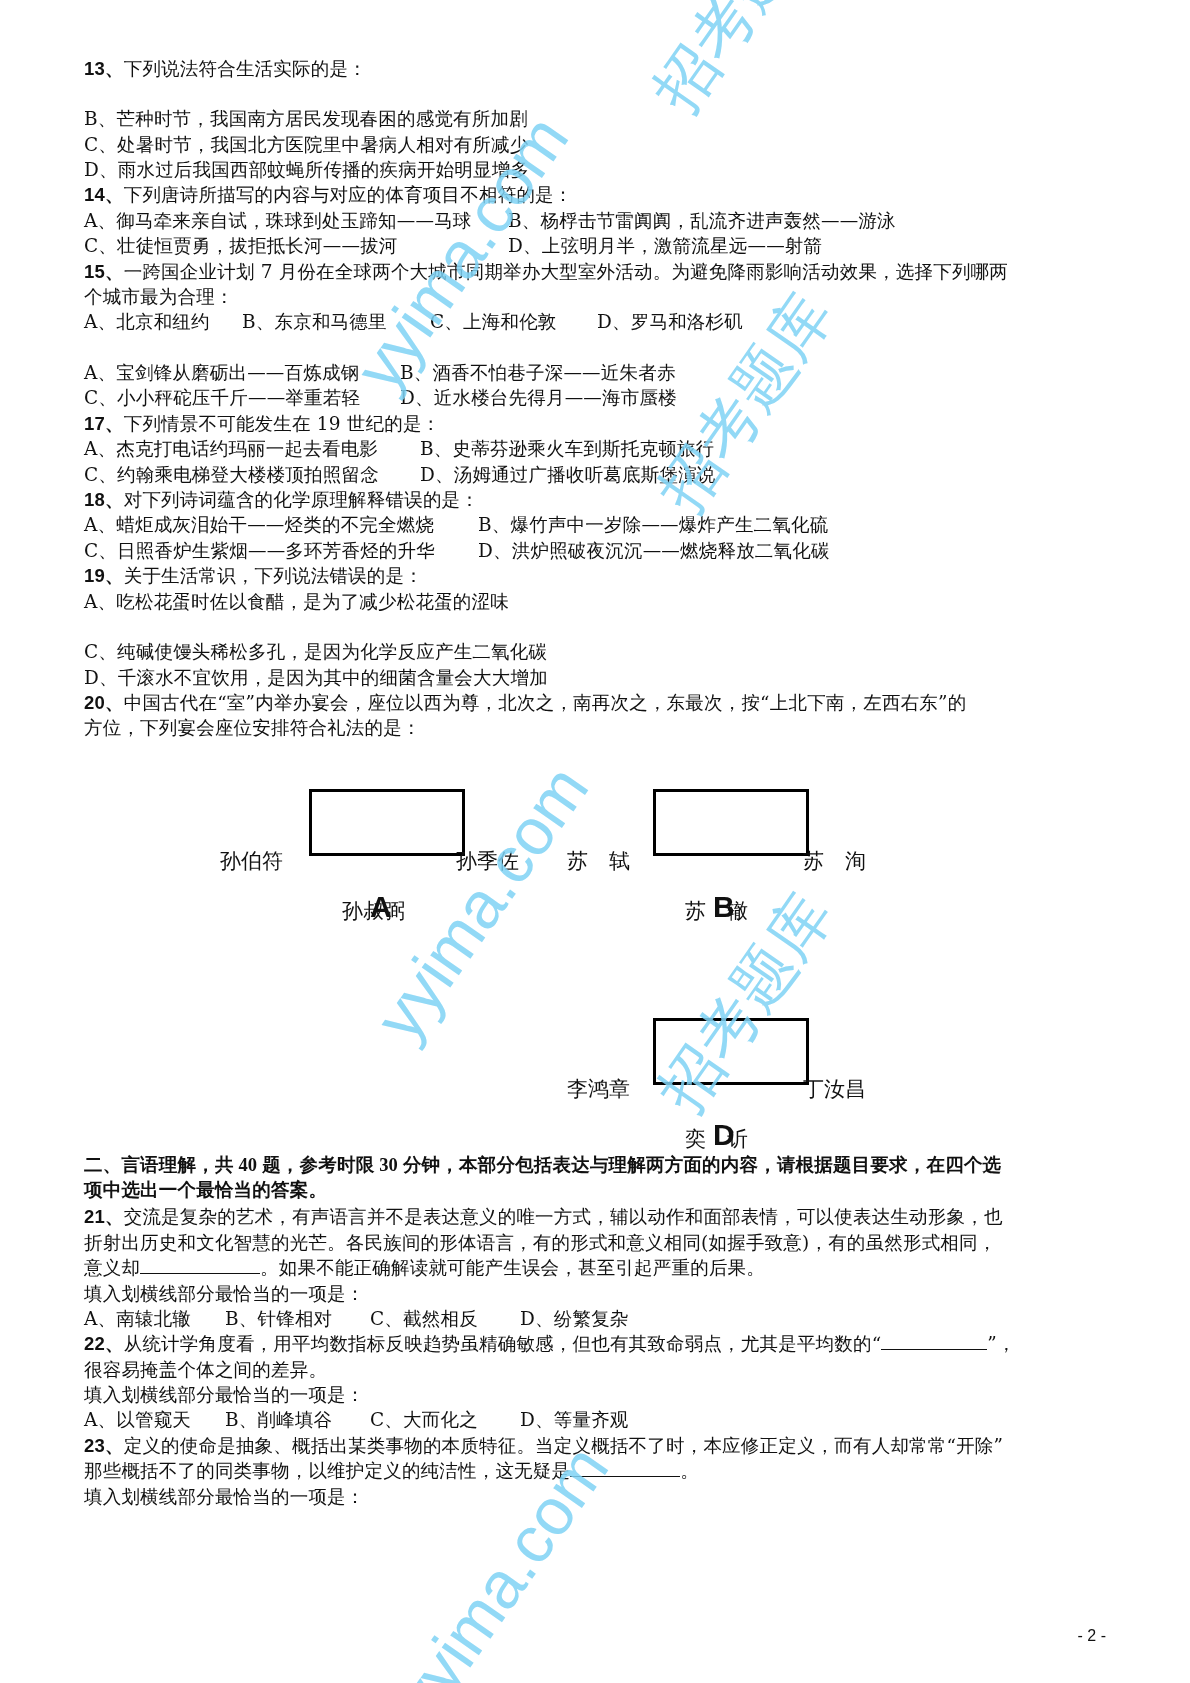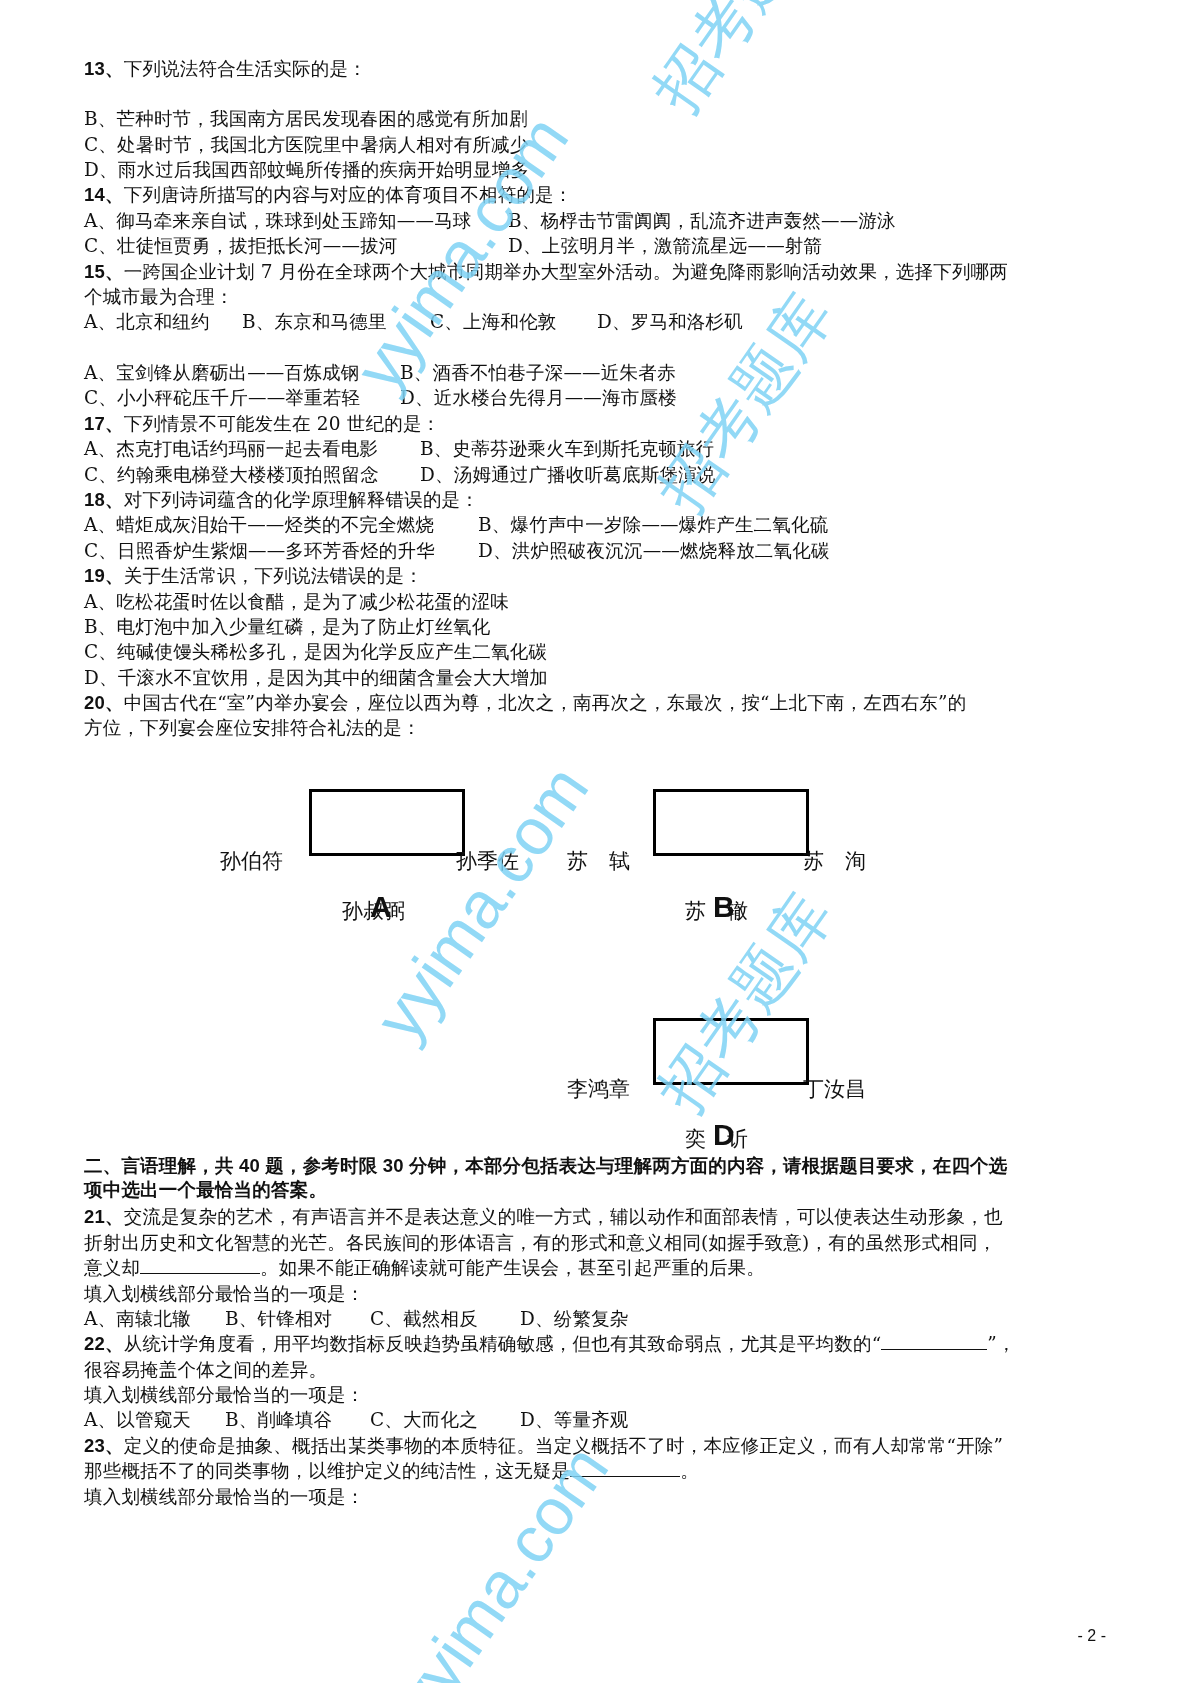--- a/index.html
+++ b/index.html
@@ -41,35 +41,34 @@
   <div class="line" style="top:308px">A、北京和纽约</div>
   <div class="line" style="top:308px; left:242px">B、东京和马德里</div>
   <div class="line" style="top:308px; left:430px">C、上海和伦敦</div>
   <div class="line" style="top:308px; left:597px">D、罗马和洛杉矶</div>
 
   <div class="line" style="top:359px">A、宝剑锋从磨砺出——百炼成钢</div>
   <div class="line" style="top:359px; left:400px">B、酒香不怕巷子深——近朱者赤</div>
   <div class="line" style="top:384px">C、小小秤砣压千斤——举重若轻</div>
   <div class="line" style="top:384px; left:400px">D、近水楼台先得月——海市蜃楼</div>
 
-  <div class="line" style="top:410px"><span class="qnum">17、</span><span>下列情景不可能发生在 20 世纪的是：</span></div>
+  <div class="line" style="top:410px"><span class="qnum">17、</span><span>下列情景不可能发生在 19 世纪的是：</span></div>
   <div class="line" style="top:435px">A、杰克打电话约玛丽一起去看电影</div>
   <div class="line" style="top:435px; left:420px">B、史蒂芬逊乘火车到斯托克顿旅行</div>
   <div class="line" style="top:461px">C、约翰乘电梯登大楼楼顶拍照留念</div>
   <div class="line" style="top:461px; left:420px">D、汤姆通过广播收听葛底斯堡演说</div>
 
   <div class="line" style="top:486px"><span class="qnum">18、</span><span>对下列诗词蕴含的化学原理解释错误的是：</span></div>
   <div class="line" style="top:511px">A、蜡炬成灰泪始干——烃类的不完全燃烧</div>
   <div class="line" style="top:511px; left:478px">B、爆竹声中一岁除——爆炸产生二氧化硫</div>
   <div class="line" style="top:537px">C、日照香炉生紫烟——多环芳香烃的升华</div>
   <div class="line" style="top:537px; left:478px">D、洪炉照破夜沉沉——燃烧释放二氧化碳</div>
 
   <div class="line" style="top:562px"><span class="qnum">19、</span><span>关于生活常识，下列说法错误的是：</span></div>
   <div class="line" style="top:588px">A、吃松花蛋时佐以食醋，是为了减少松花蛋的涩味</div>
-  <div class="line" style="top:613px">B、电灯泡中加入少量红磷，是为了防止灯丝氧化</div>
   <div class="line" style="top:638px">C、纯碱使馒头稀松多孔，是因为化学反应产生二氧化碳</div>
   <div class="line" style="top:664px">D、千滚水不宜饮用，是因为其中的细菌含量会大大增加</div>
 
   <div class="line" style="top:689px"><span class="qnum">20、</span><span>中国古代在“室”内举办宴会，座位以西为尊，北次之，南再次之，东最次，按“上北下南，左西右东”的</span></div>
   <div class="line" style="top:714px">方位，下列宴会座位安排符合礼法的是：</div>
 
   <div class="diag" style="left:220px; top:750px; width:330px; height:190px">
     <div class="seat" style="left:122px; top:0px">孙仲谋</div>
     <div class="seat-box" style="left:89px; top:39px"></div>
     <div class="seat" style="left:0px; top:50px">孙伯符</div>
@@ -90,21 +89,21 @@
 
   <div class="diag" style="left:567px; top:980px; width:330px; height:190px">
     <div class="seat" style="left:118px; top:0px">邓世昌</div>
     <div class="seat-box" style="left:86px; top:38px"></div>
     <div class="seat" style="left:0px; top:48px">李鸿章</div>
     <div class="seat" style="left:236px; top:48px">丁汝昌</div>
     <div class="seat" style="left:118px; top:98px">奕　䜣</div>
     <div class="dlabel" style="left:146px; top:138px">D</div>
   </div>
 
-  <div class="line bold" style="top:1152px; font-family:Liberation Sans, sans-serif">二、言语理解，共 40 题，参考时限 30 分钟，本部分包括表达与理解两方面的内容，请根据题目要求，在四个选</div>
+  <div class="line bold" style="top:1152px; font-family:Liberation Serif, serif">二、言语理解，共 40 题，参考时限 30 分钟，本部分包括表达与理解两方面的内容，请根据题目要求，在四个选</div>
   <div class="line bold" style="top:1178px; font-family:Liberation Mono, monospace">项中选出一个最恰当的答案。</div>
 
   <div class="line" style="top:1203px"><span class="qnum">21、</span><span>交流是复杂的艺术，有声语言并不是表达意义的唯一方式，辅以动作和面部表情，可以使表达生动形象，也</span></div>
   <div class="line" style="top:1229px">折射出历史和文化智慧的光芒。各民族间的形体语言，有的形式和意义相同(如握手致意)，有的虽然形式相同，</div>
   <div class="line" style="top:1254px"><span>意义却</span><span class="blank" style="width:120px"></span><span>。如果不能正确解读就可能产生误会，甚至引起严重的后果。</span></div>
   <div class="line" style="top:1280px">填入划横线部分最恰当的一项是：</div>
   <div class="line" style="top:1305px">A、南辕北辙</div>
   <div class="line" style="top:1305px; left:225px">B、针锋相对</div>
   <div class="line" style="top:1305px; left:370px">C、截然相反</div>
   <div class="line" style="top:1305px; left:520px">D、纷繁复杂</div>

